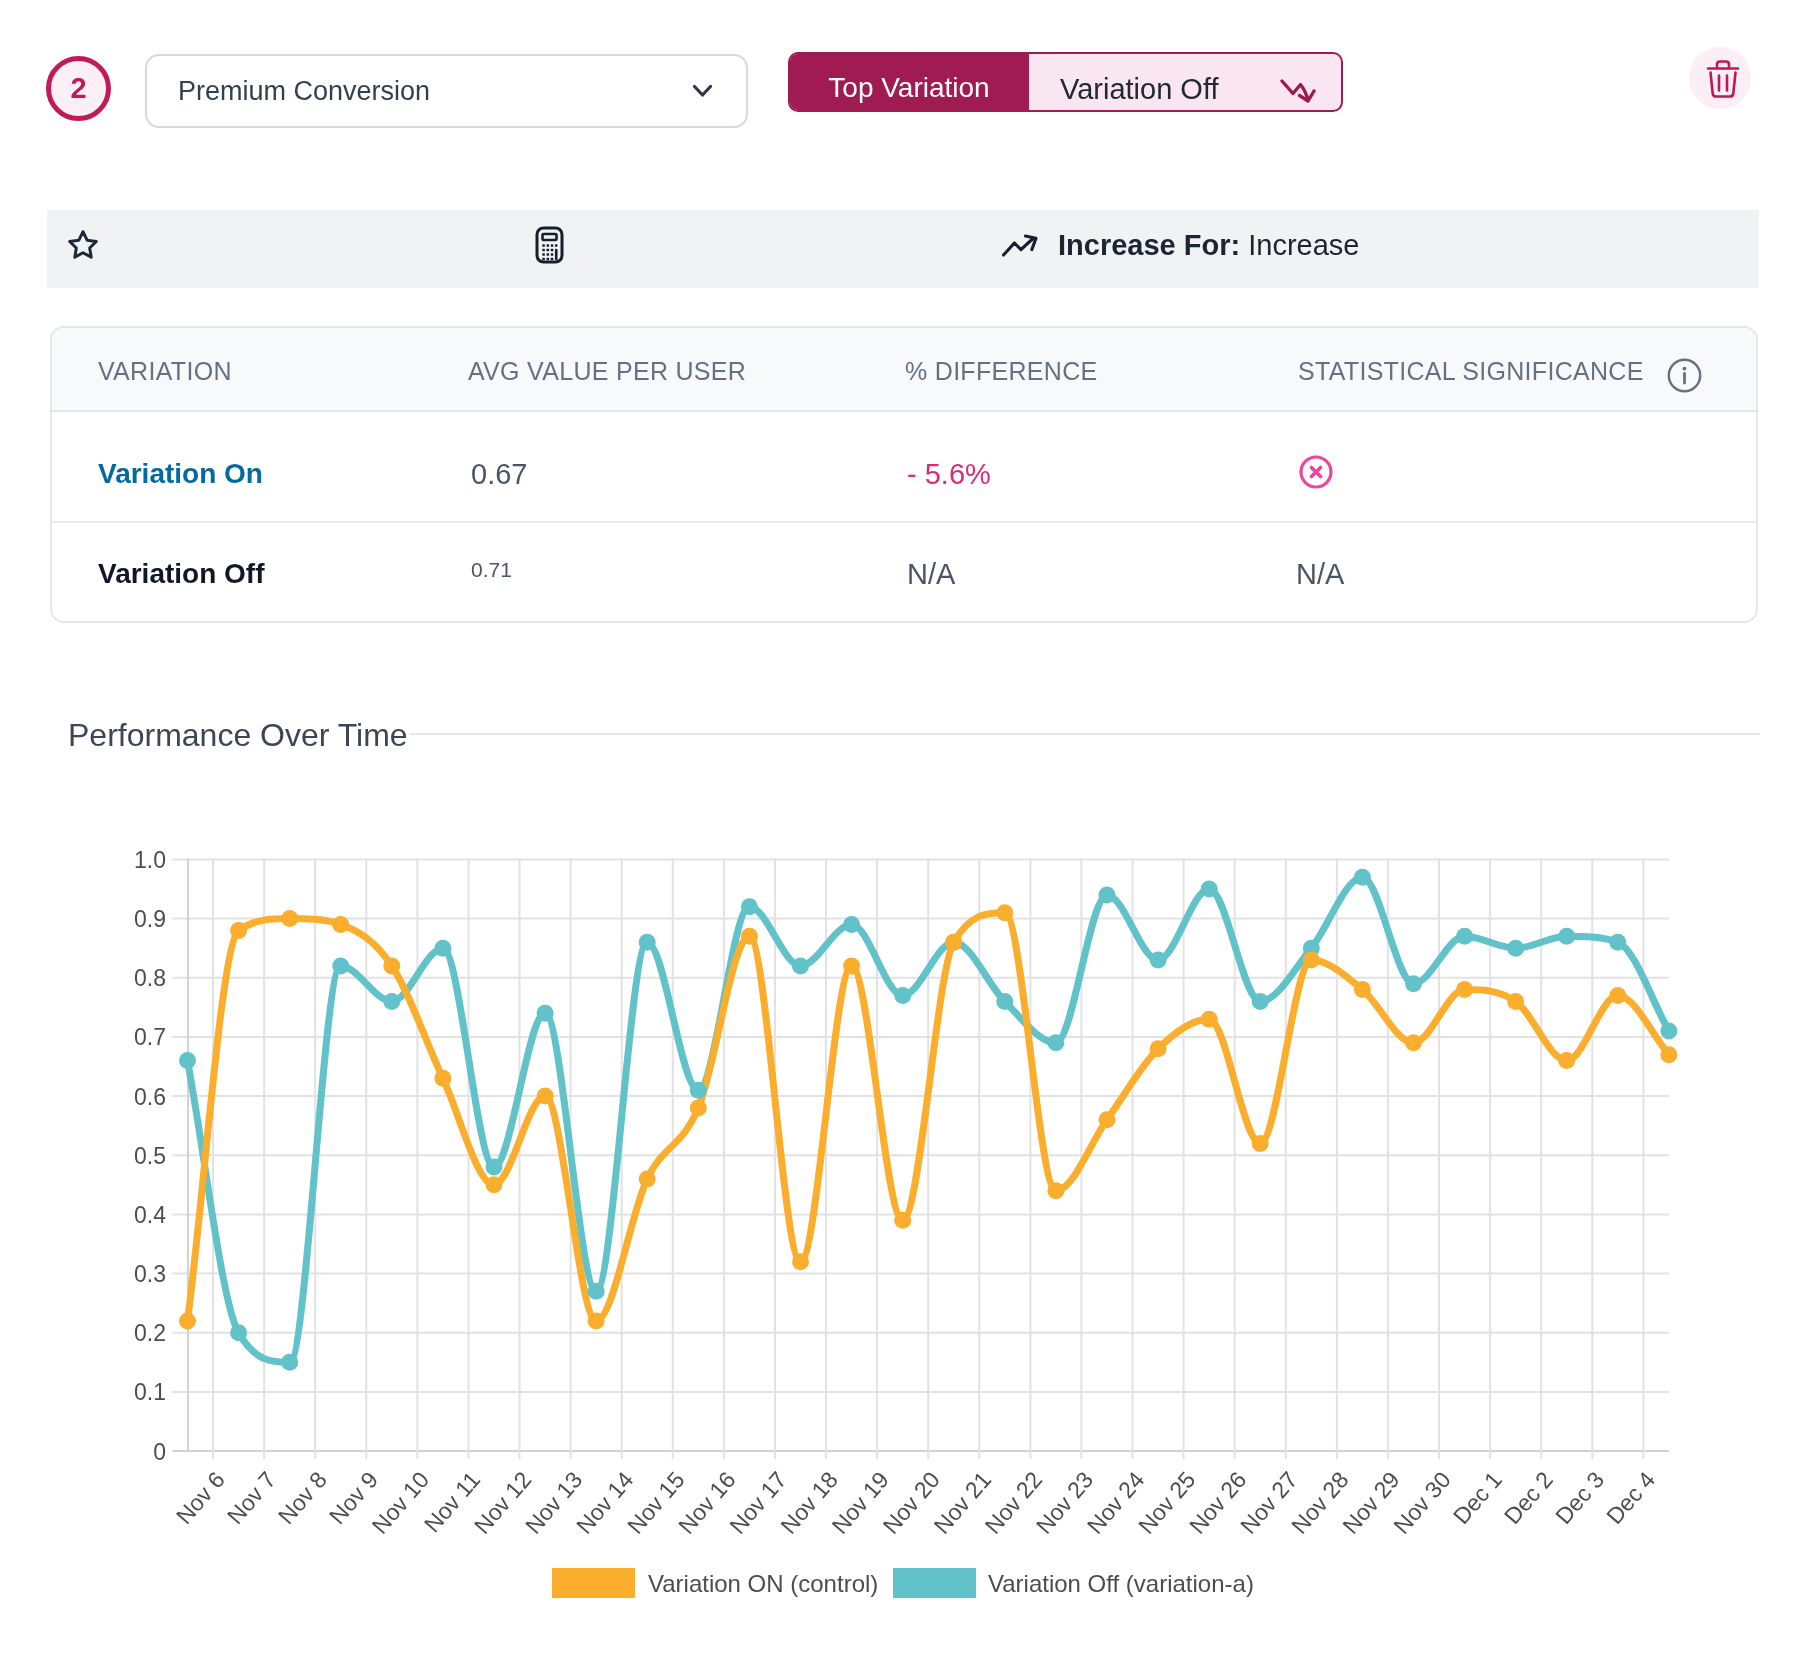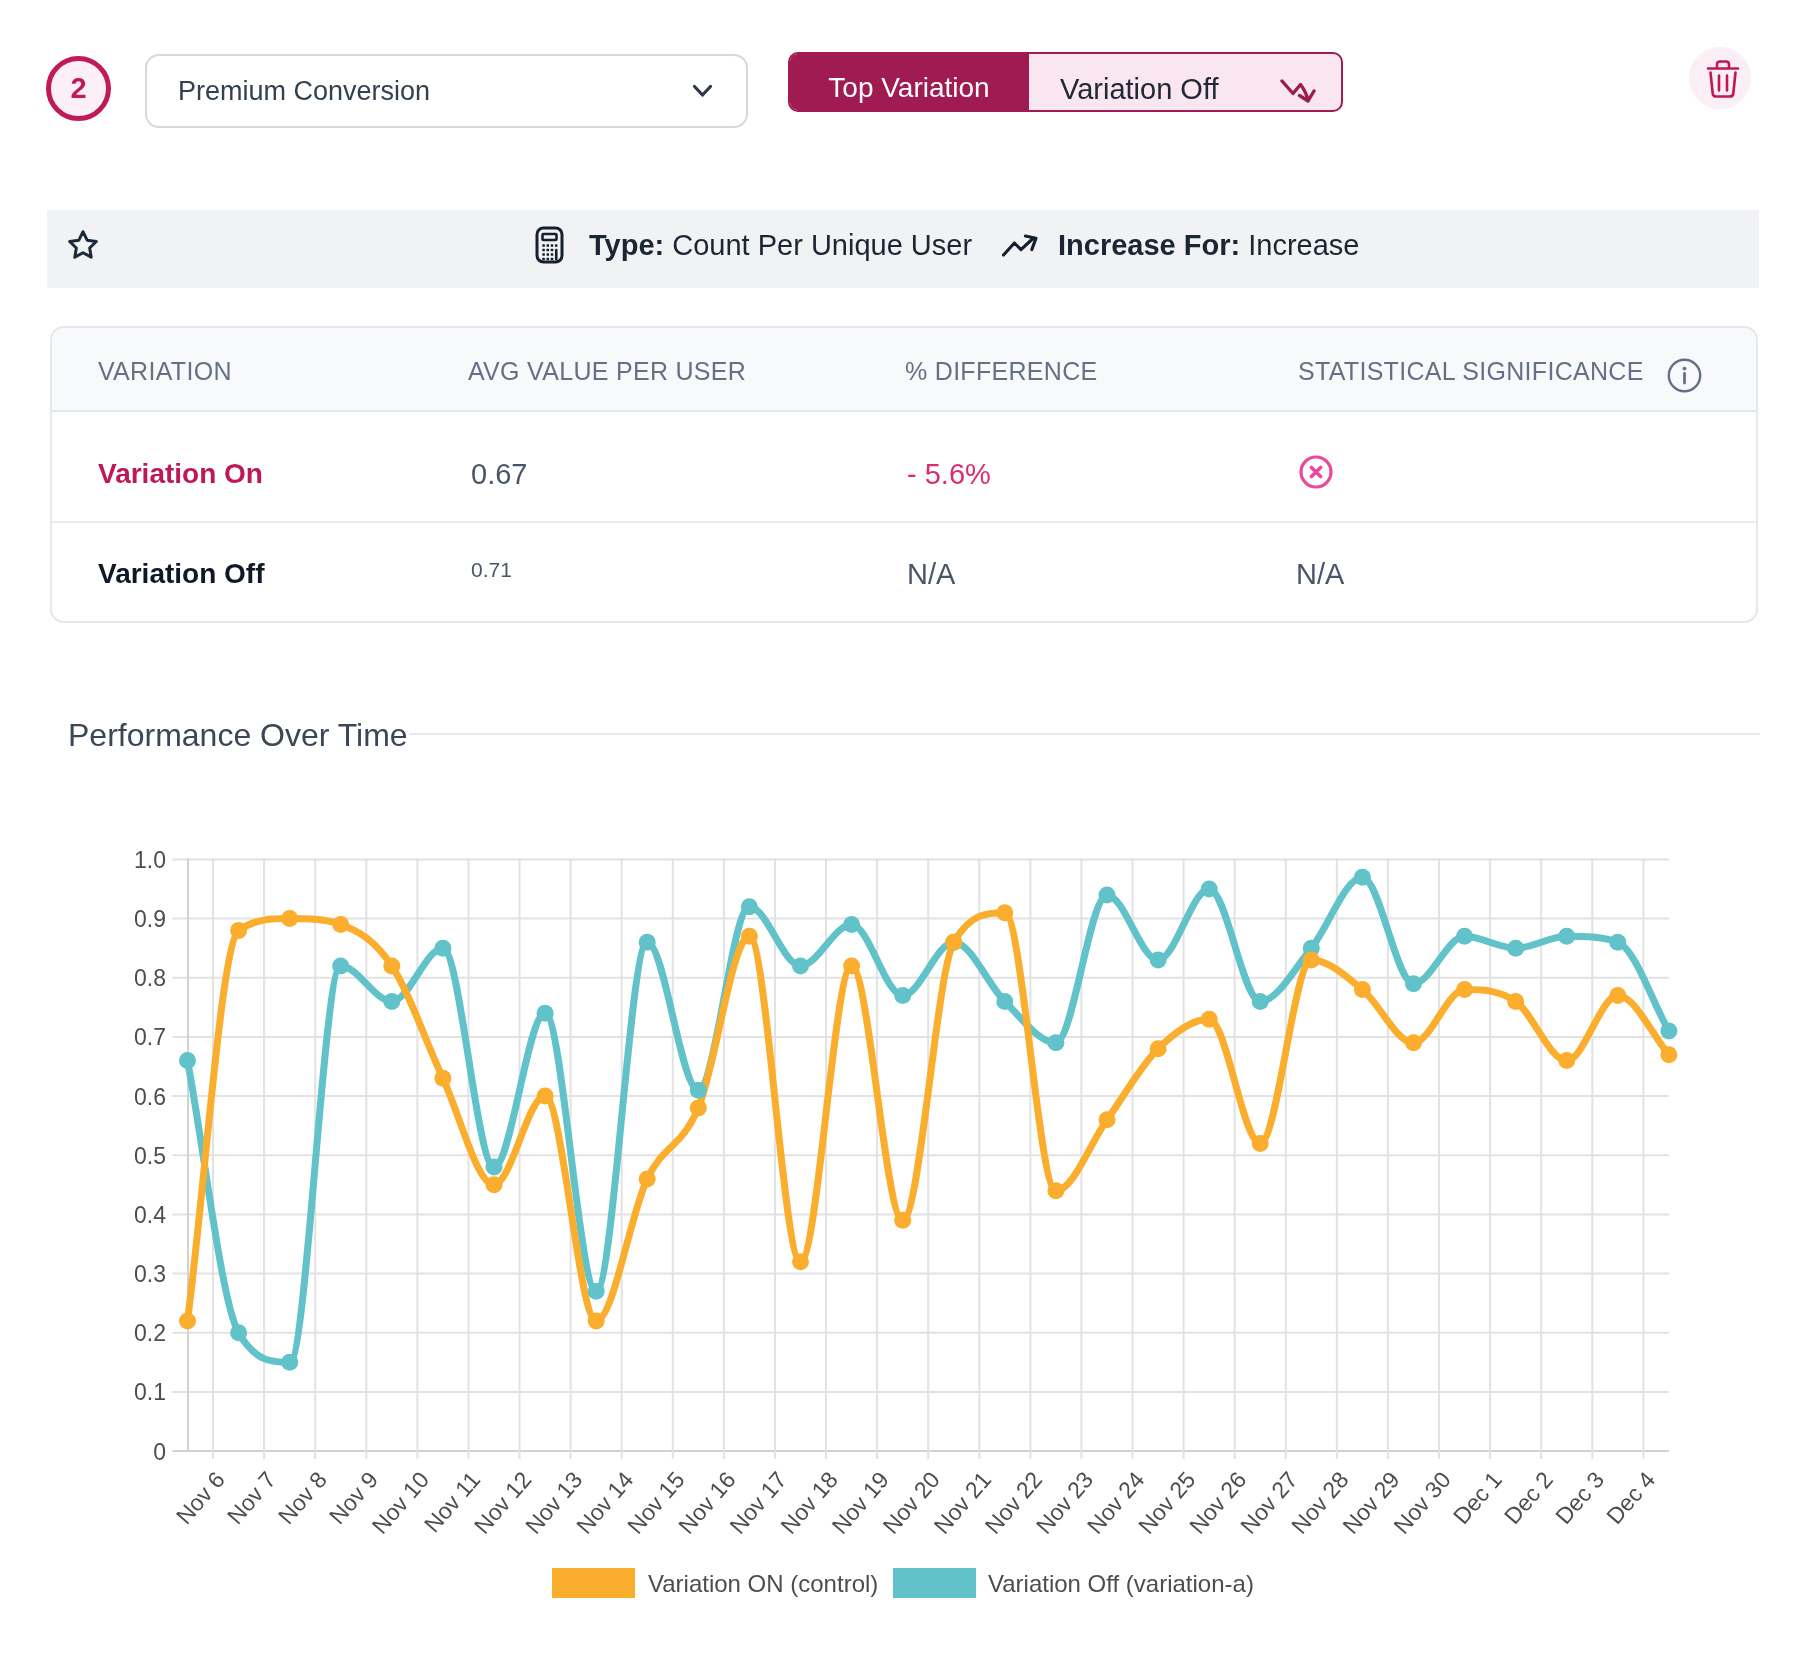--- a/index.html
+++ b/index.html
@@ -49,41 +49,40 @@
         <rect x="7.35" y="27.25" width="2.5" height="2.5" rx="0.6"></rect>
         <rect x="11.55" y="27.25" width="2.5" height="2.5" rx="0.6"></rect>
         <rect x="15.75" y="27.25" width="2.5" height="2.5" rx="0.6"></rect>
         <rect x="19.95" y="18.25" width="2.5" height="2.5" rx="0.6"></rect>
         <rect x="7.35" y="31.75" width="2.5" height="2.5" rx="0.6"></rect>
         <rect x="11.55" y="31.75" width="2.5" height="2.5" rx="0.6"></rect>
         <rect x="15.75" y="31.75" width="2.5" height="2.5" rx="0.6"></rect>
         <rect x="19.95" y="22.75" width="2.6" height="11.5" rx="1.3"></rect>
       </g>
     </svg>
-  <div class="abs" style="left:589px;top:229px;font-size:29px;color:#1B2533"><b>Type:</b> Count Per Unique User</div>
   <svg class="abs" style="left:1002px;top:234px" width="36" height="25" viewBox="0 0 36 25">
       <path d="M1.5 21 L12.4 9 L19 15.6 Q25.5 9.5 30.5 5 M23.4 2 L34 4.3 L29.8 15.6" fill="none" stroke="#161F2C" stroke-width="3.1" stroke-linecap="round" stroke-linejoin="round"></path>
     </svg>
   <div class="abs" style="left:1058px;top:229px;font-size:29px;color:#1B2533"><b>Increase For:</b> Increase</div>
 
   <div class="abs" style="left:50px;top:326px;width:1708px;height:297px;border:2px solid #E4E7EC;border-radius:14px;background:#fff;overflow:hidden">
     <div class="abs" style="left:0;top:0;width:1704px;height:84px;background:#F8F9FB;border-bottom:2px solid #E4E7EC"></div>
     <div class="abs" style="left:0;top:193px;width:1704px;height:2px;background:#E9EBEF"></div>
   </div>
   <div class="abs" style="left:98px;top:357px;font-size:25px;letter-spacing:0.3px;color:#667085">VARIATION</div>
   <div class="abs" style="left:468px;top:357px;font-size:25px;letter-spacing:0.3px;color:#667085">AVG VALUE PER USER</div>
   <div class="abs" style="left:905px;top:357px;font-size:25px;letter-spacing:0.3px;color:#667085">% DIFFERENCE</div>
   <div class="abs" style="left:1298px;top:357px;font-size:25px;letter-spacing:0.3px;color:#667085">STATISTICAL SIGNIFICANCE</div>
   <svg class="abs" style="left:1667px;top:358px" width="35" height="35" viewBox="0 0 35 35">
       <circle cx="17.5" cy="17.5" r="15.7" fill="none" stroke="#667085" stroke-width="2.4"></circle>
       <circle cx="17.5" cy="10.6" r="1.9" fill="#667085"></circle>
       <path d="M17.5 15.4 L17.5 25" stroke="#667085" stroke-width="2.8" stroke-linecap="round"></path>
     </svg>
 
-  <div class="abs" style="left:98px;top:458px;font-size:28px;font-weight:bold;color:#be185d">Variation On</div>
+  <div class="abs" style="left:98px;top:458px;font-size:28px;font-weight:bold;color:#0369a1">Variation On</div>
   <div class="abs" style="left:471px;top:458px;font-size:29px;color:#4A5568">0.67</div>
   <div class="abs" style="left:907px;top:458px;font-size:29px;color:#D92D72">- 5.6%</div>
   <svg class="abs" style="left:1299px;top:455px" width="34" height="34" viewBox="0 0 34 34">
       <circle cx="17" cy="17" r="15" fill="none" stroke="#EC4899" stroke-width="3.2"></circle>
       <path d="M12.4 12.4 L21.6 21.6 M21.6 12.4 L12.4 21.6" stroke="#EC4899" stroke-width="3.6" stroke-linecap="round"></path>
     </svg>
 
   <div class="abs" style="left:98px;top:558px;font-size:28px;font-weight:bold;color:#101828">Variation Off</div>
   <div class="abs" style="left:471px;top:558px;font-size:21px;color:#4A5568">0.71</div>
   <div class="abs" style="left:907px;top:558px;font-size:29px;color:#4A5568">N/A</div>

